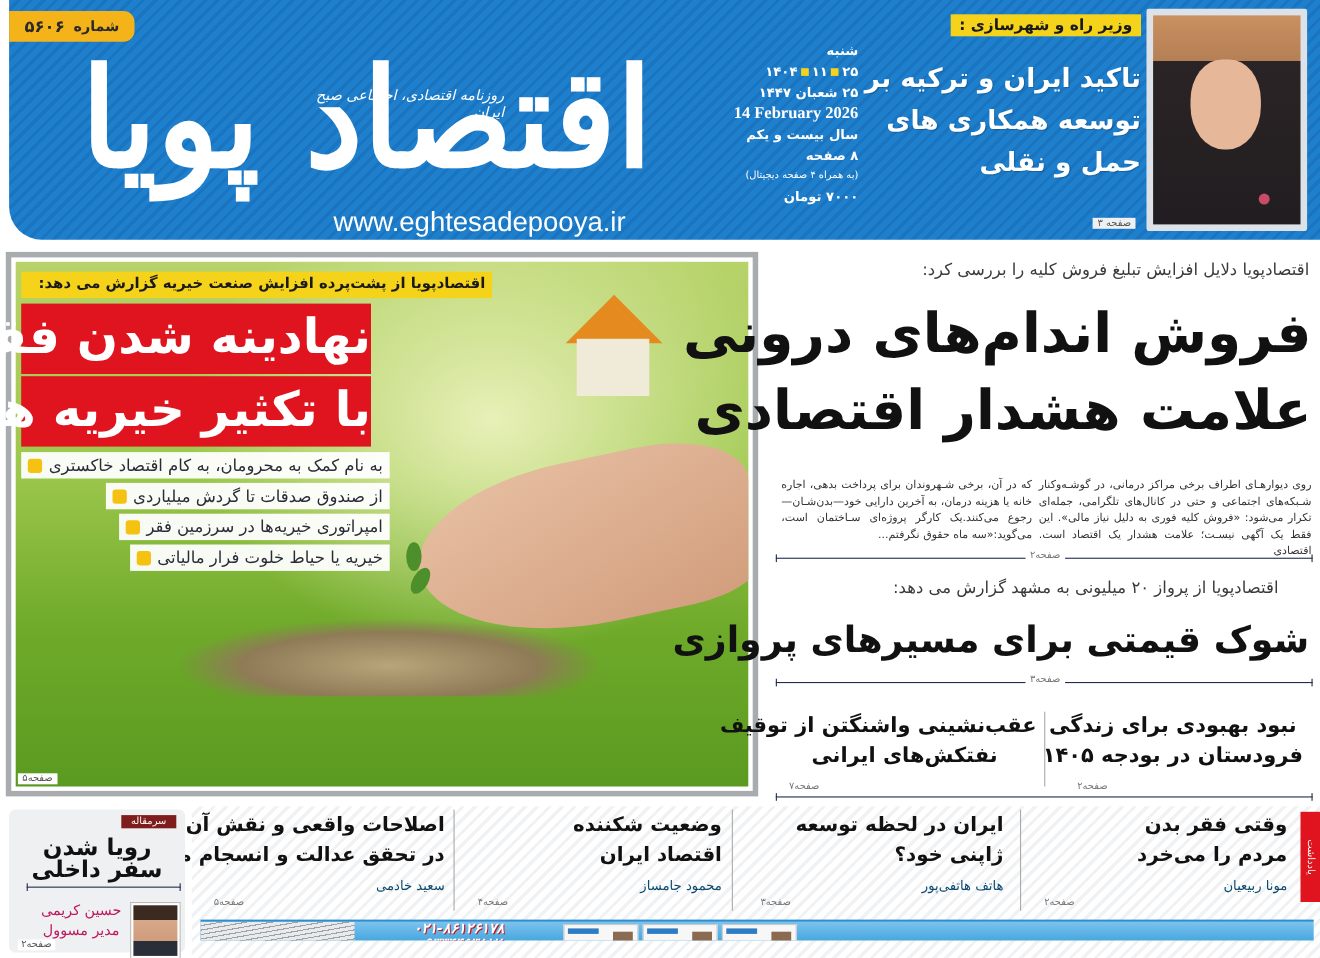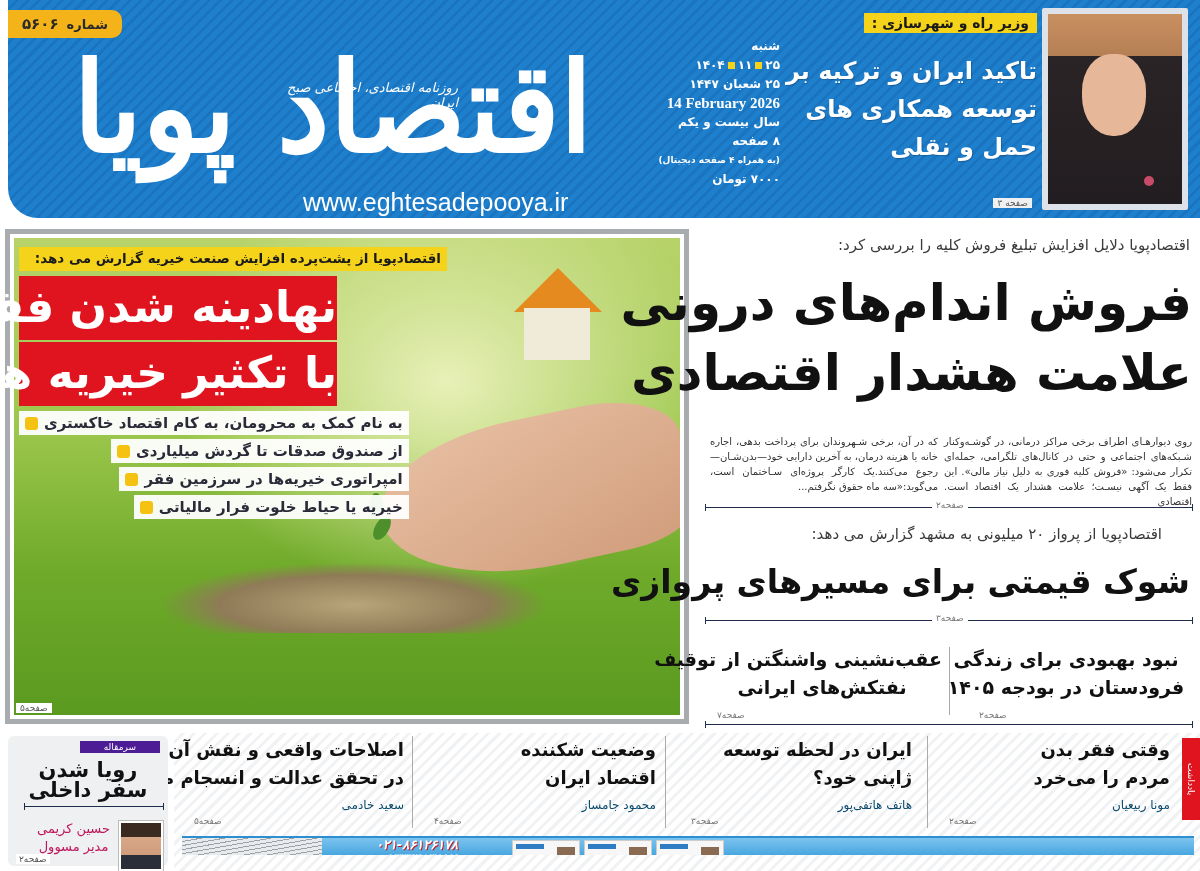--- a/index.html
+++ b/index.html
@@ -31,21 +31,21 @@
   }
   .website {
     position: absolute; left: 295px; top: 188px;
     color: #fff; font-family: "Liberation Sans", sans-serif; font-size: 25px; direction: ltr;
   }
   .dateblock {
     position: absolute; left: 612px; top: 37px; width: 160px;
     color: #fff; font-size: 12px; font-weight: bold; line-height: 19px; text-align: right;
   }
   .dateblock .en { direction: ltr; text-align: right; font-family: "Liberation Serif", serif; font-size: 15px; }
-  .dateblock .small { font-size: 9px; font-weight: bold; }
+  .dateblock .small { font-size: 9px; font-weight: normal; }
   .dateblock .sq { display: inline-block; width: 7px; height: 7px; background: #f5d31a; margin: 0 3px; }
 
   .minister-kicker {
     position: absolute; right: 163px; top: 13px;
     background: #f5d31a; color: #1a1a1a; font-size: 14px; font-weight: bold; padding: 2px 8px;
   }
   .minister-title {
     position: absolute; right: 163px; top: 52px; width: 280px;
     color: #fff; font-size: 24px; font-weight: bold; line-height: 38px; text-align: right;
     text-shadow: 1px 1px 1px rgba(0,0,0,0.2);
@@ -109,21 +109,21 @@
     position: absolute; left: 9px; width: 318px; height: 64px;
     background: #e0141e; color: #fff; font-size: 44px; font-weight: bold; line-height: 62px;
     text-align: center; white-space: nowrap; letter-spacing: -1px;
   }
   .feature-headline.l1 { top: 42px; }
   .feature-headline.l2 { top: 108px; }
   .bullets { position: absolute; left: 9px; top: 177px; }
   .bullet {
     display: flex; align-items: center; justify-content: flex-end; gap: 6px;
     background: rgba(255,255,255,0.94); margin-bottom: 4px; padding: 2px 6px;
-    font-size: 15px; font-weight: bold; color: #2a2a38; height: 24px; width: fit-content;
+    font-size: 15px; font-weight: normal; color: #2a2a38; height: 24px; width: fit-content;
   }
   .bullet .dot { display: inline-block; width: 13px; height: 13px; background: #f5c211; border-radius: 3px; }
 
   
   .kicker-gray { position: absolute; color: #3a3a3a; font-size: 15px; text-align: right; white-space: nowrap; }
   .big-headline {
     position: absolute; color: #111; font-weight: bold; text-align: right; white-space: nowrap;
     letter-spacing: -1px;
   }
   .body-col {
@@ -155,21 +155,21 @@
   .yaddasht {
     position: absolute; right: 0; top: 738px; width: 18px; height: 82px; background: #e0141e;
     color: #fff; font-size: 9px; writing-mode: vertical-rl; text-align: center; line-height: 18px;
   }
 
   .editorial {
     position: absolute; left: 8px; top: 736px; width: 160px; height: 130px;
     background: #eef0f2; border-radius: 6px;
   }
   .editorial .tag {
-    position: absolute; right: 8px; top: 5px; background: #4c1d95; color: #fff; font-size: 9px; padding: 1px 24px; text-align: right;
+    position: absolute; right: 8px; top: 5px; background: #7f1d1d; color: #fff; font-size: 9px; padding: 1px 9px; text-align: right;
   }
   .editorial .title {
     position: absolute; left: 0; right: 0; top: 24px; text-align: center; font-size: 21px; font-weight: bold;
     line-height: 20px; color: #111;
   }
   .editorial .rule { left: 16px; width: 140px; top: 70px; }
   .editorial .portrait {
     position: absolute; left: 110px; top: 84px; width: 46px; height: 52px; background: #fff; border: 1px solid #bbb; padding: 2px;
   }
   .editorial .portrait .img { width: 100%; height: 100%; background: linear-gradient(180deg, #3a2a20 0%, #3a2a20 30%, #d8a888 30%, #cf9c7c 70%, #2a2e38 70%); }

